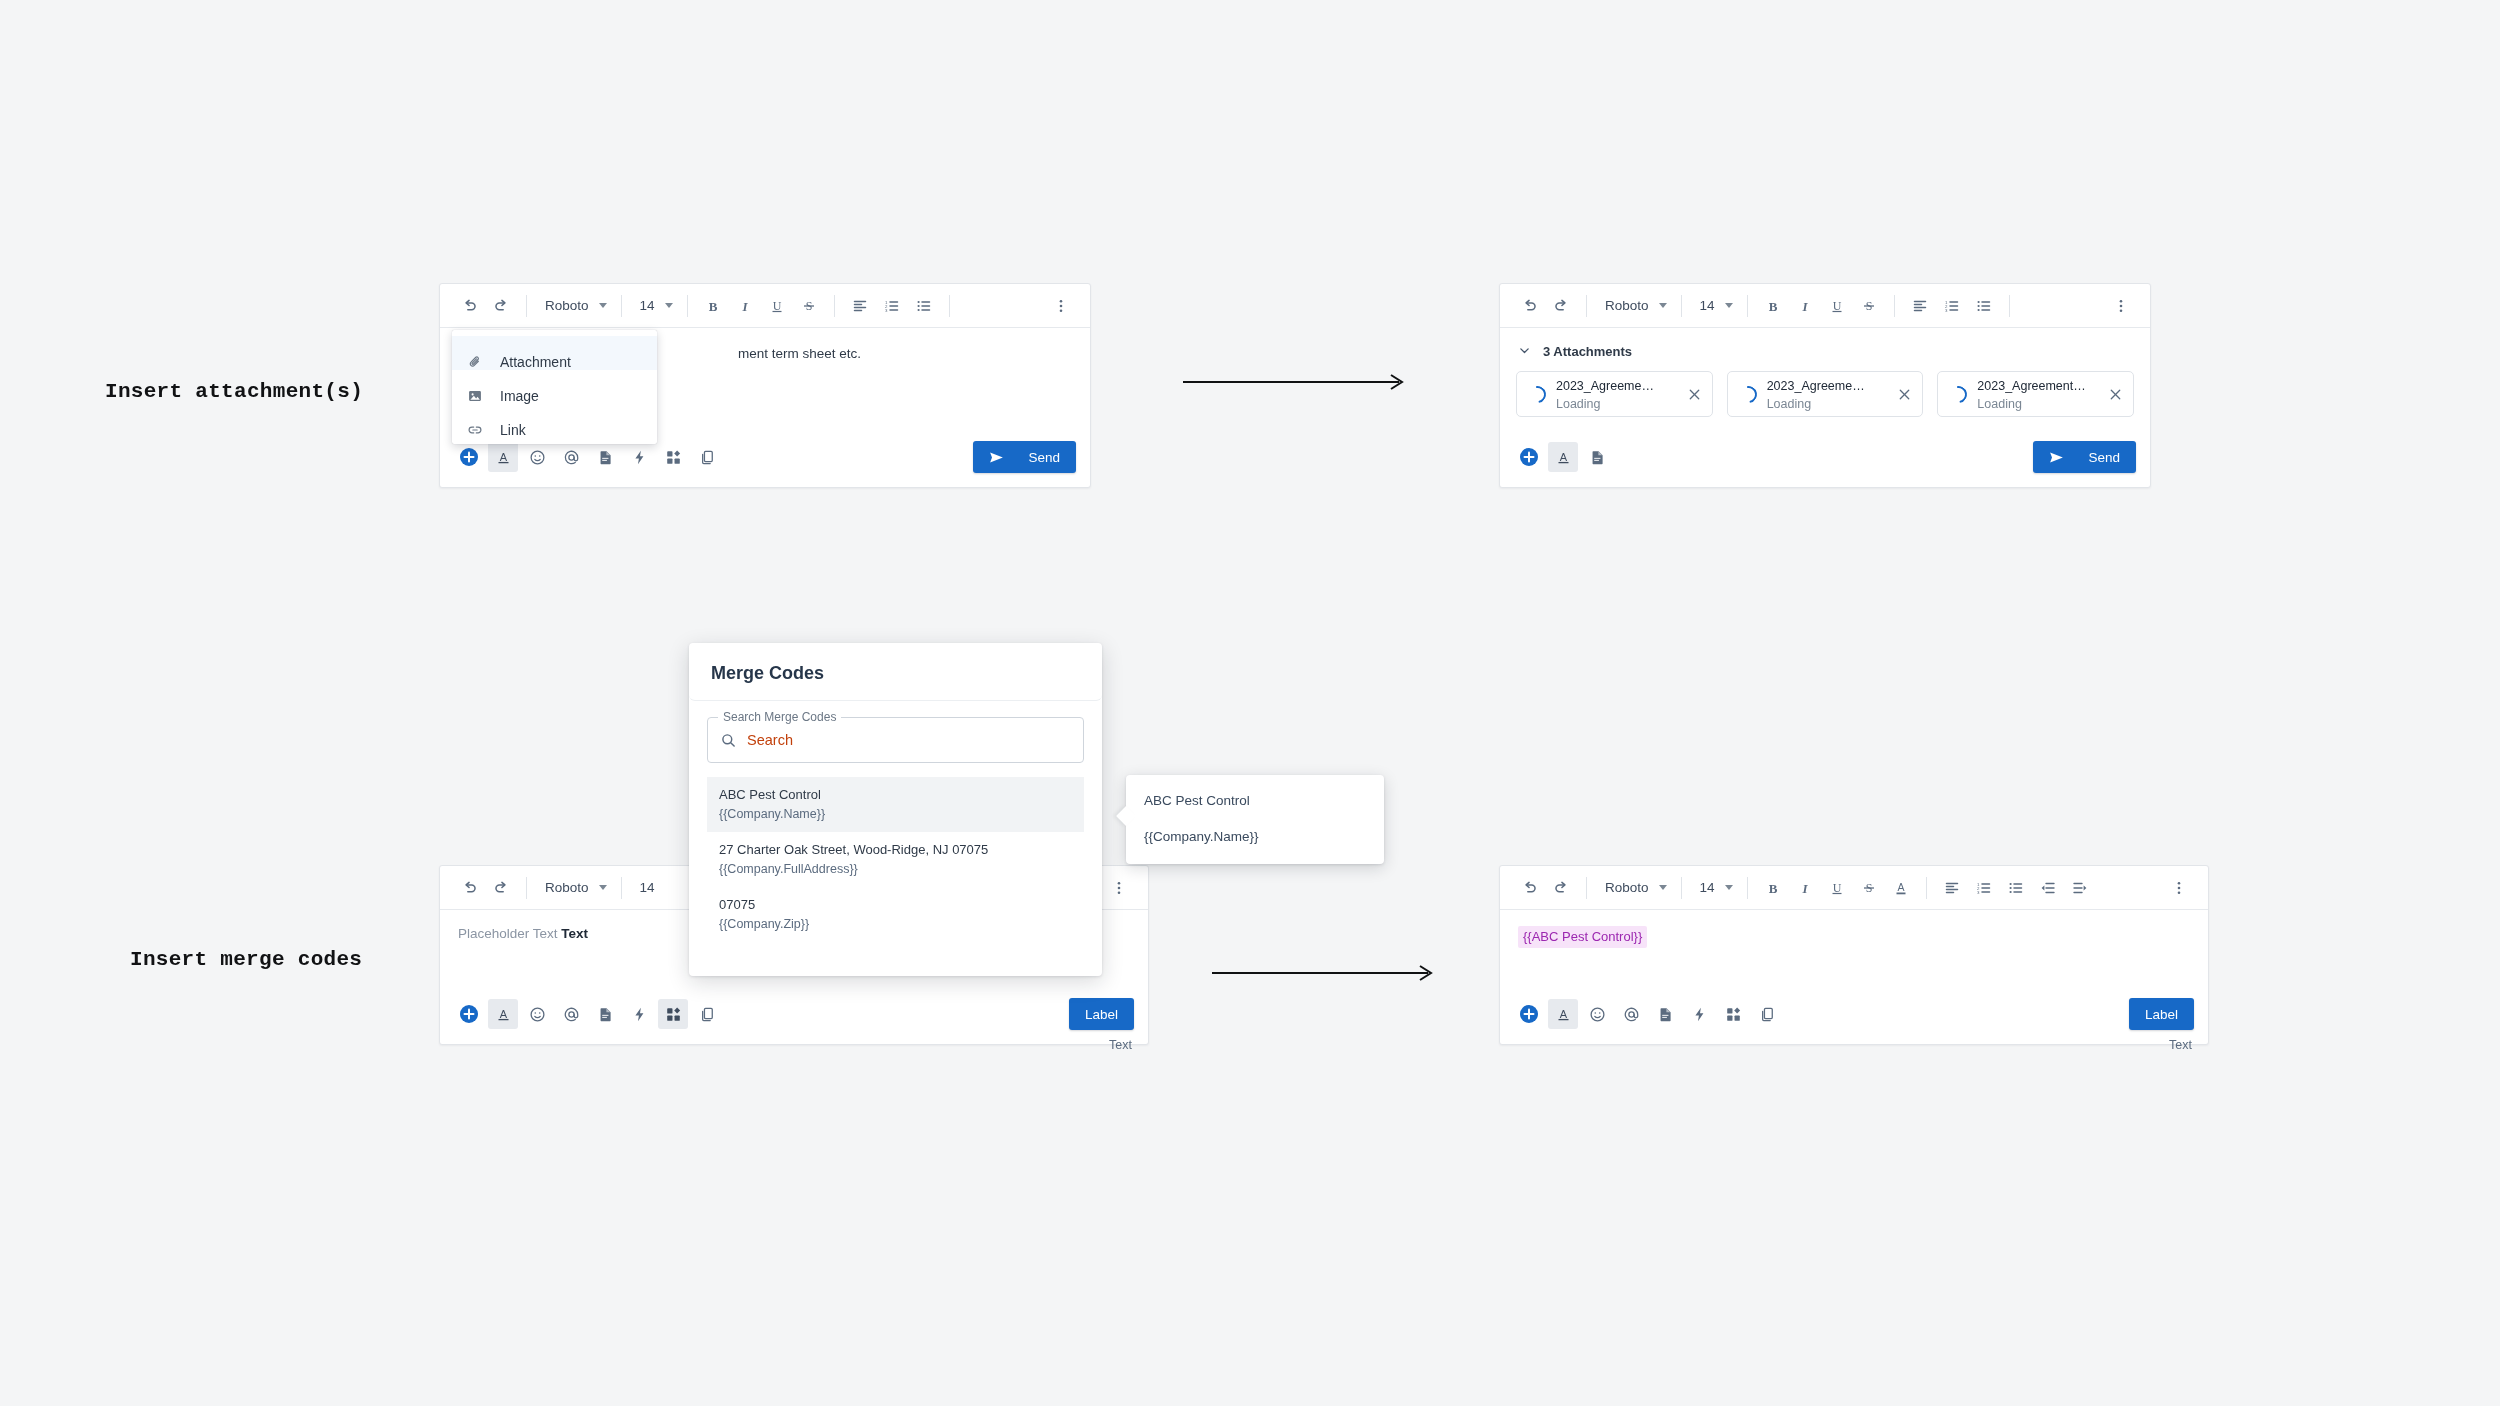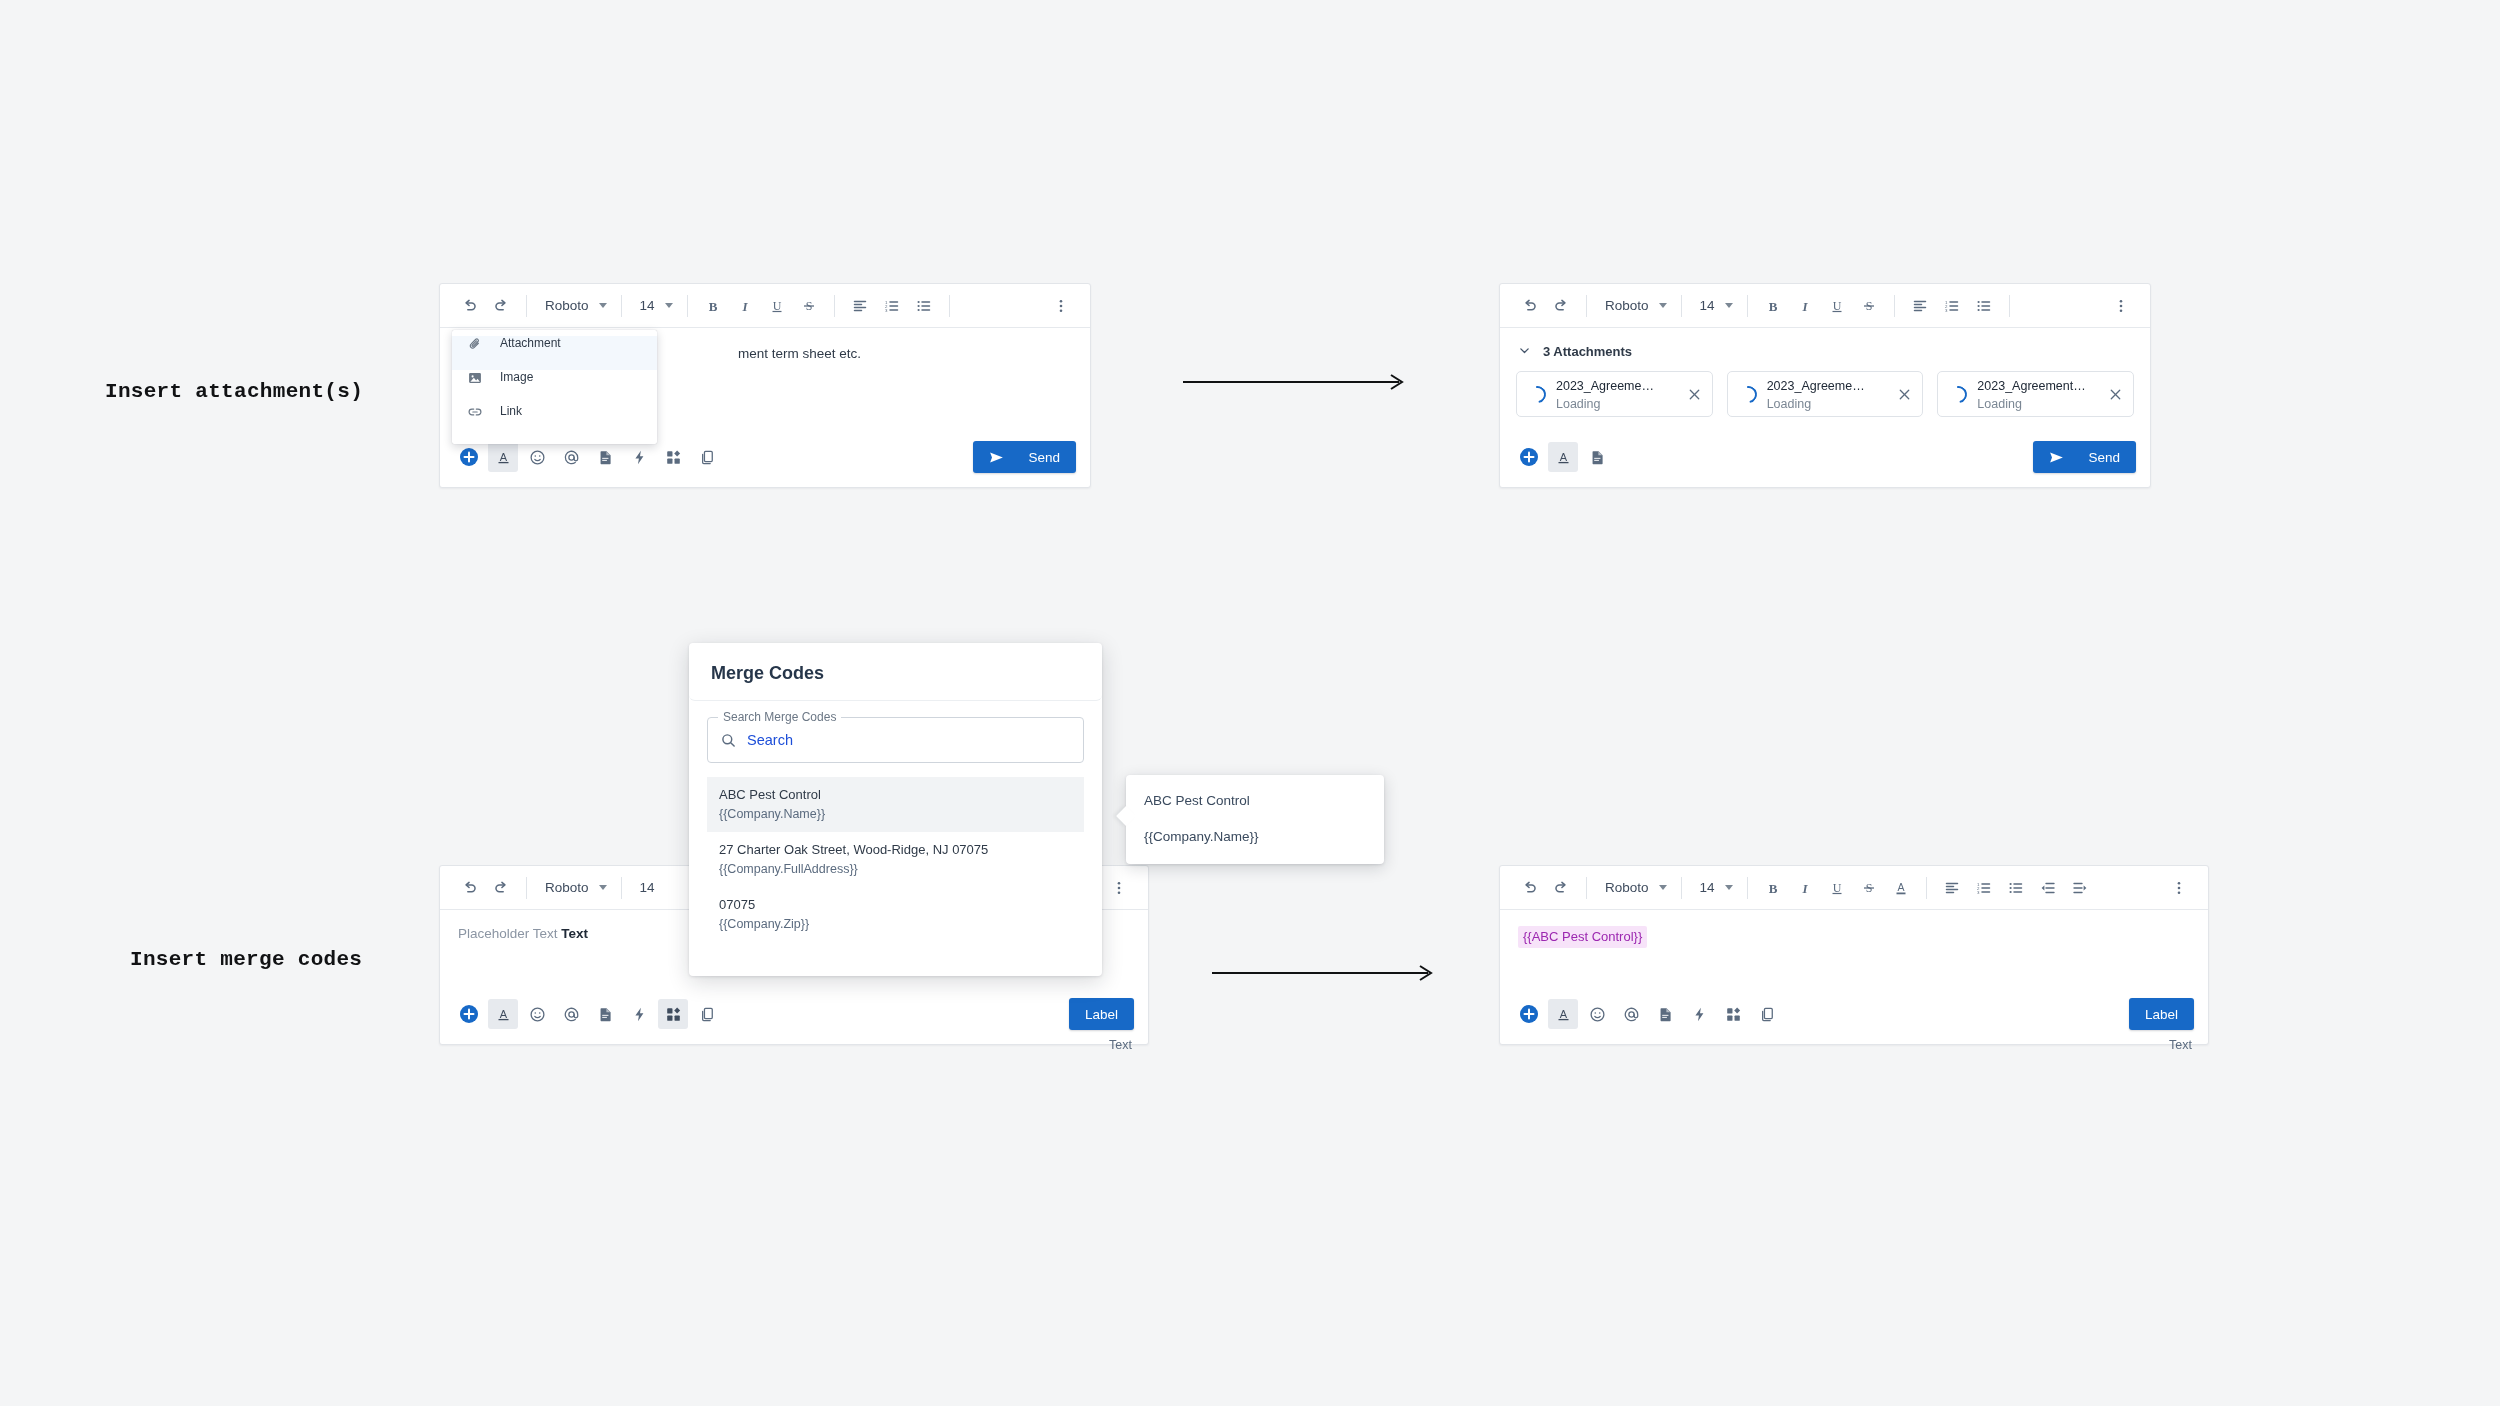--- a/index.html
+++ b/index.html
@@ -123,24 +123,24 @@
   
   .menu {
     position:absolute;
     background:#fff;
     border-radius:2px;
     box-shadow:0 3px 10px rgba(16,24,40,.18), 0 0 1px rgba(16,24,40,.25);
     padding:6px 0;
     z-index:40;
   }
   .menu-item {
-    display:flex; align-items:flex-start;
+    display:flex; align-items:flex-end;
     height:34px; padding:0 22px 0 14px;
     gap:16px;
-    font-size:12px; color:#2f3a48;
+    font-size:14px; color:#2f3a48;
     white-space:nowrap;
   }
   .menu-item.hl { background:#f3f8fd; }
   .menu-icon { width:18px; display:flex; align-items:center; justify-content:center; color:#6b7785; }
 
   
   .attach-header {
     display:flex; align-items:flex-start; gap:12px;
     font-size:13px; font-weight:700; color:#2f3a48;
     padding:2px 0 12px 2px;
@@ -199,21 +199,21 @@
   }
   .field-legend {
     position:absolute;
     top:-8px; left:10px;
     background:#fff;
     padding:0 5px;
     font-size:12px;
     color:#6b7785;
     white-space:nowrap;
   }
-  .field .ph { font-size:14.5px; color:#1d4ed8; }
+  .field .ph { font-size:14.5px; color:#c2410c; }
   .code-list { margin-top:14px; }
   .code-item { padding:9px 10px 9px 12px; }
   .code-item.sel { background:#f1f3f5; }
   .code-label { font-size:13px; color:#2f3a48; line-height:1.45; }
   .code-token { font-size:12.5px; color:#5b6b7f; line-height:1.45; }
 
   
   .popover {
     position:absolute;
     background:#fff;

